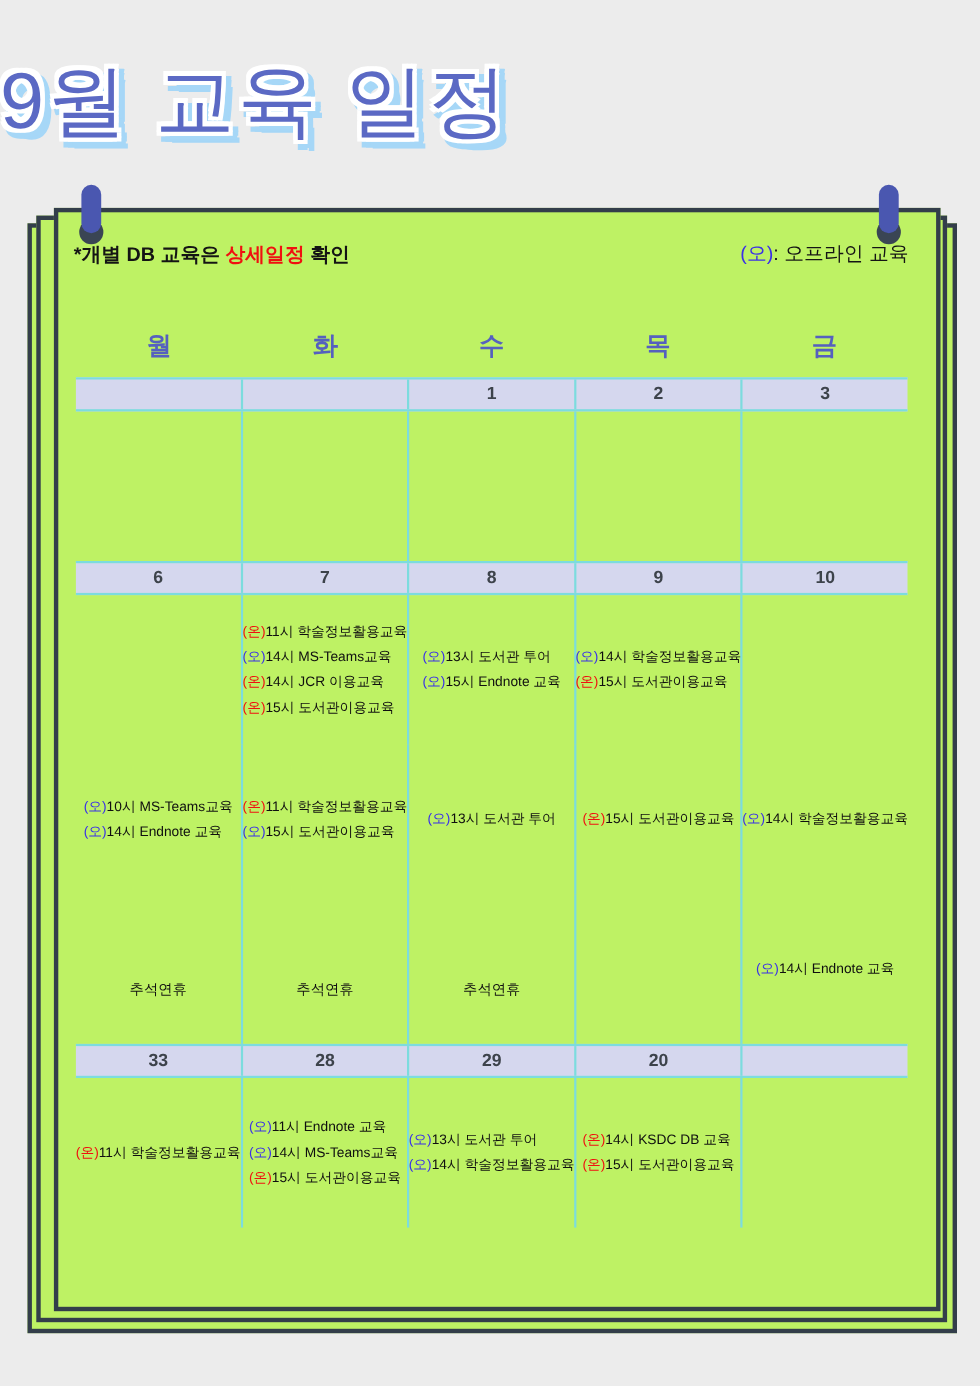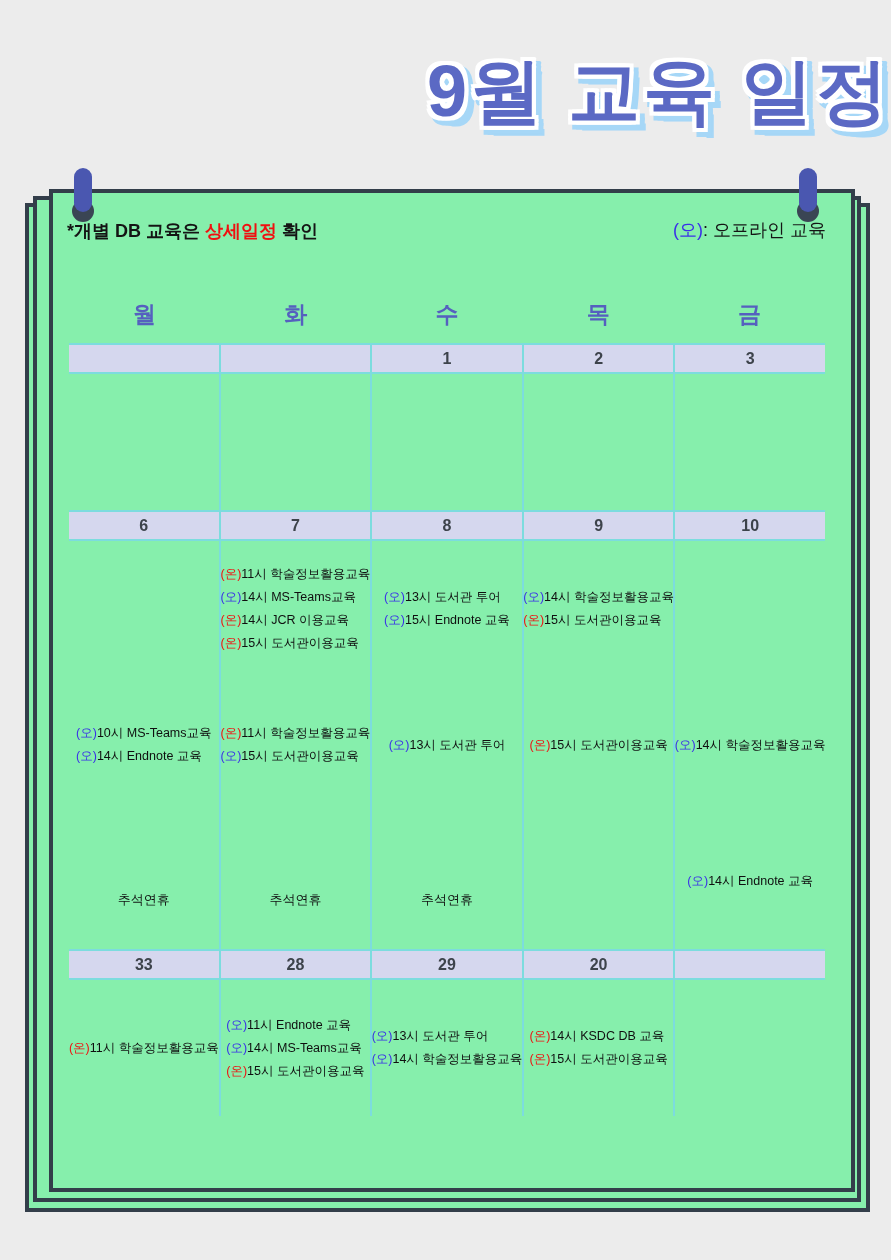--- a/index.html
+++ b/index.html
@@ -10,32 +10,32 @@
     --event-text:#0f0f0f;
   }
   html,body{margin:0;padding:0;}
   body{
     width:891px;height:1260px;position:relative;overflow:hidden;
     background:var(--page-bg);
     font-family:"Liberation Sans","DejaVu Sans",sans-serif;
   }
   
   .title{
-    position:absolute;top:44px;left:0;width:100%;text-align:right;
-    font-size:72px;font-weight:700;letter-spacing:3px;color:var(--title-text);
+    position:absolute;top:44px;left:0;width:100%;text-align:left;
+    font-size:72px;font-weight:400;letter-spacing:3px;color:var(--title-text);
     text-shadow:
       -4px -4px 0 #fff, 0 -4px 0 #fff, 4px -4px 0 #fff,
       -4px 0 0 #fff, 4px 0 0 #fff,
       -4px 4px 0 #fff, 0 4px 0 #fff, 4px 4px 0 #fff,
       8px 8px 0 var(--title-shadow), 4px 9px 0 var(--title-shadow),
       9px 4px 0 var(--title-shadow), 10px 10px 0 var(--title-shadow),
       0 9px 0 var(--title-shadow), 9px 0 0 var(--title-shadow);
   }
   
-  .paper-layer{position:absolute;background:#86efac;border:4px solid var(--paper-border);box-sizing:border-box;}
+  .paper-layer{position:absolute;background:#bef264;border:4px solid var(--paper-border);box-sizing:border-box;}
   .paper-l3{left:25px;top:203px;width:845px;height:1009px;z-index:1;}
   .paper-l2{left:33px;top:196px;width:828px;height:1006px;z-index:2;}
   .paper-main{left:49px;top:189px;width:806px;height:1003px;z-index:3;}
   
   .pin{position:absolute;z-index:10;width:24px;height:56px;}
   .pin-left{left:71px;top:168px;}
   .pin-right{left:796px;top:168px;}
   .pin .pin-head{position:absolute;left:1px;top:32px;width:22px;height:22px;border-radius:50%;background:var(--pin-head);}
   .pin .pin-body{position:absolute;left:3px;top:0;width:18px;height:44px;border-radius:9px;background:var(--pin-body);}
   

